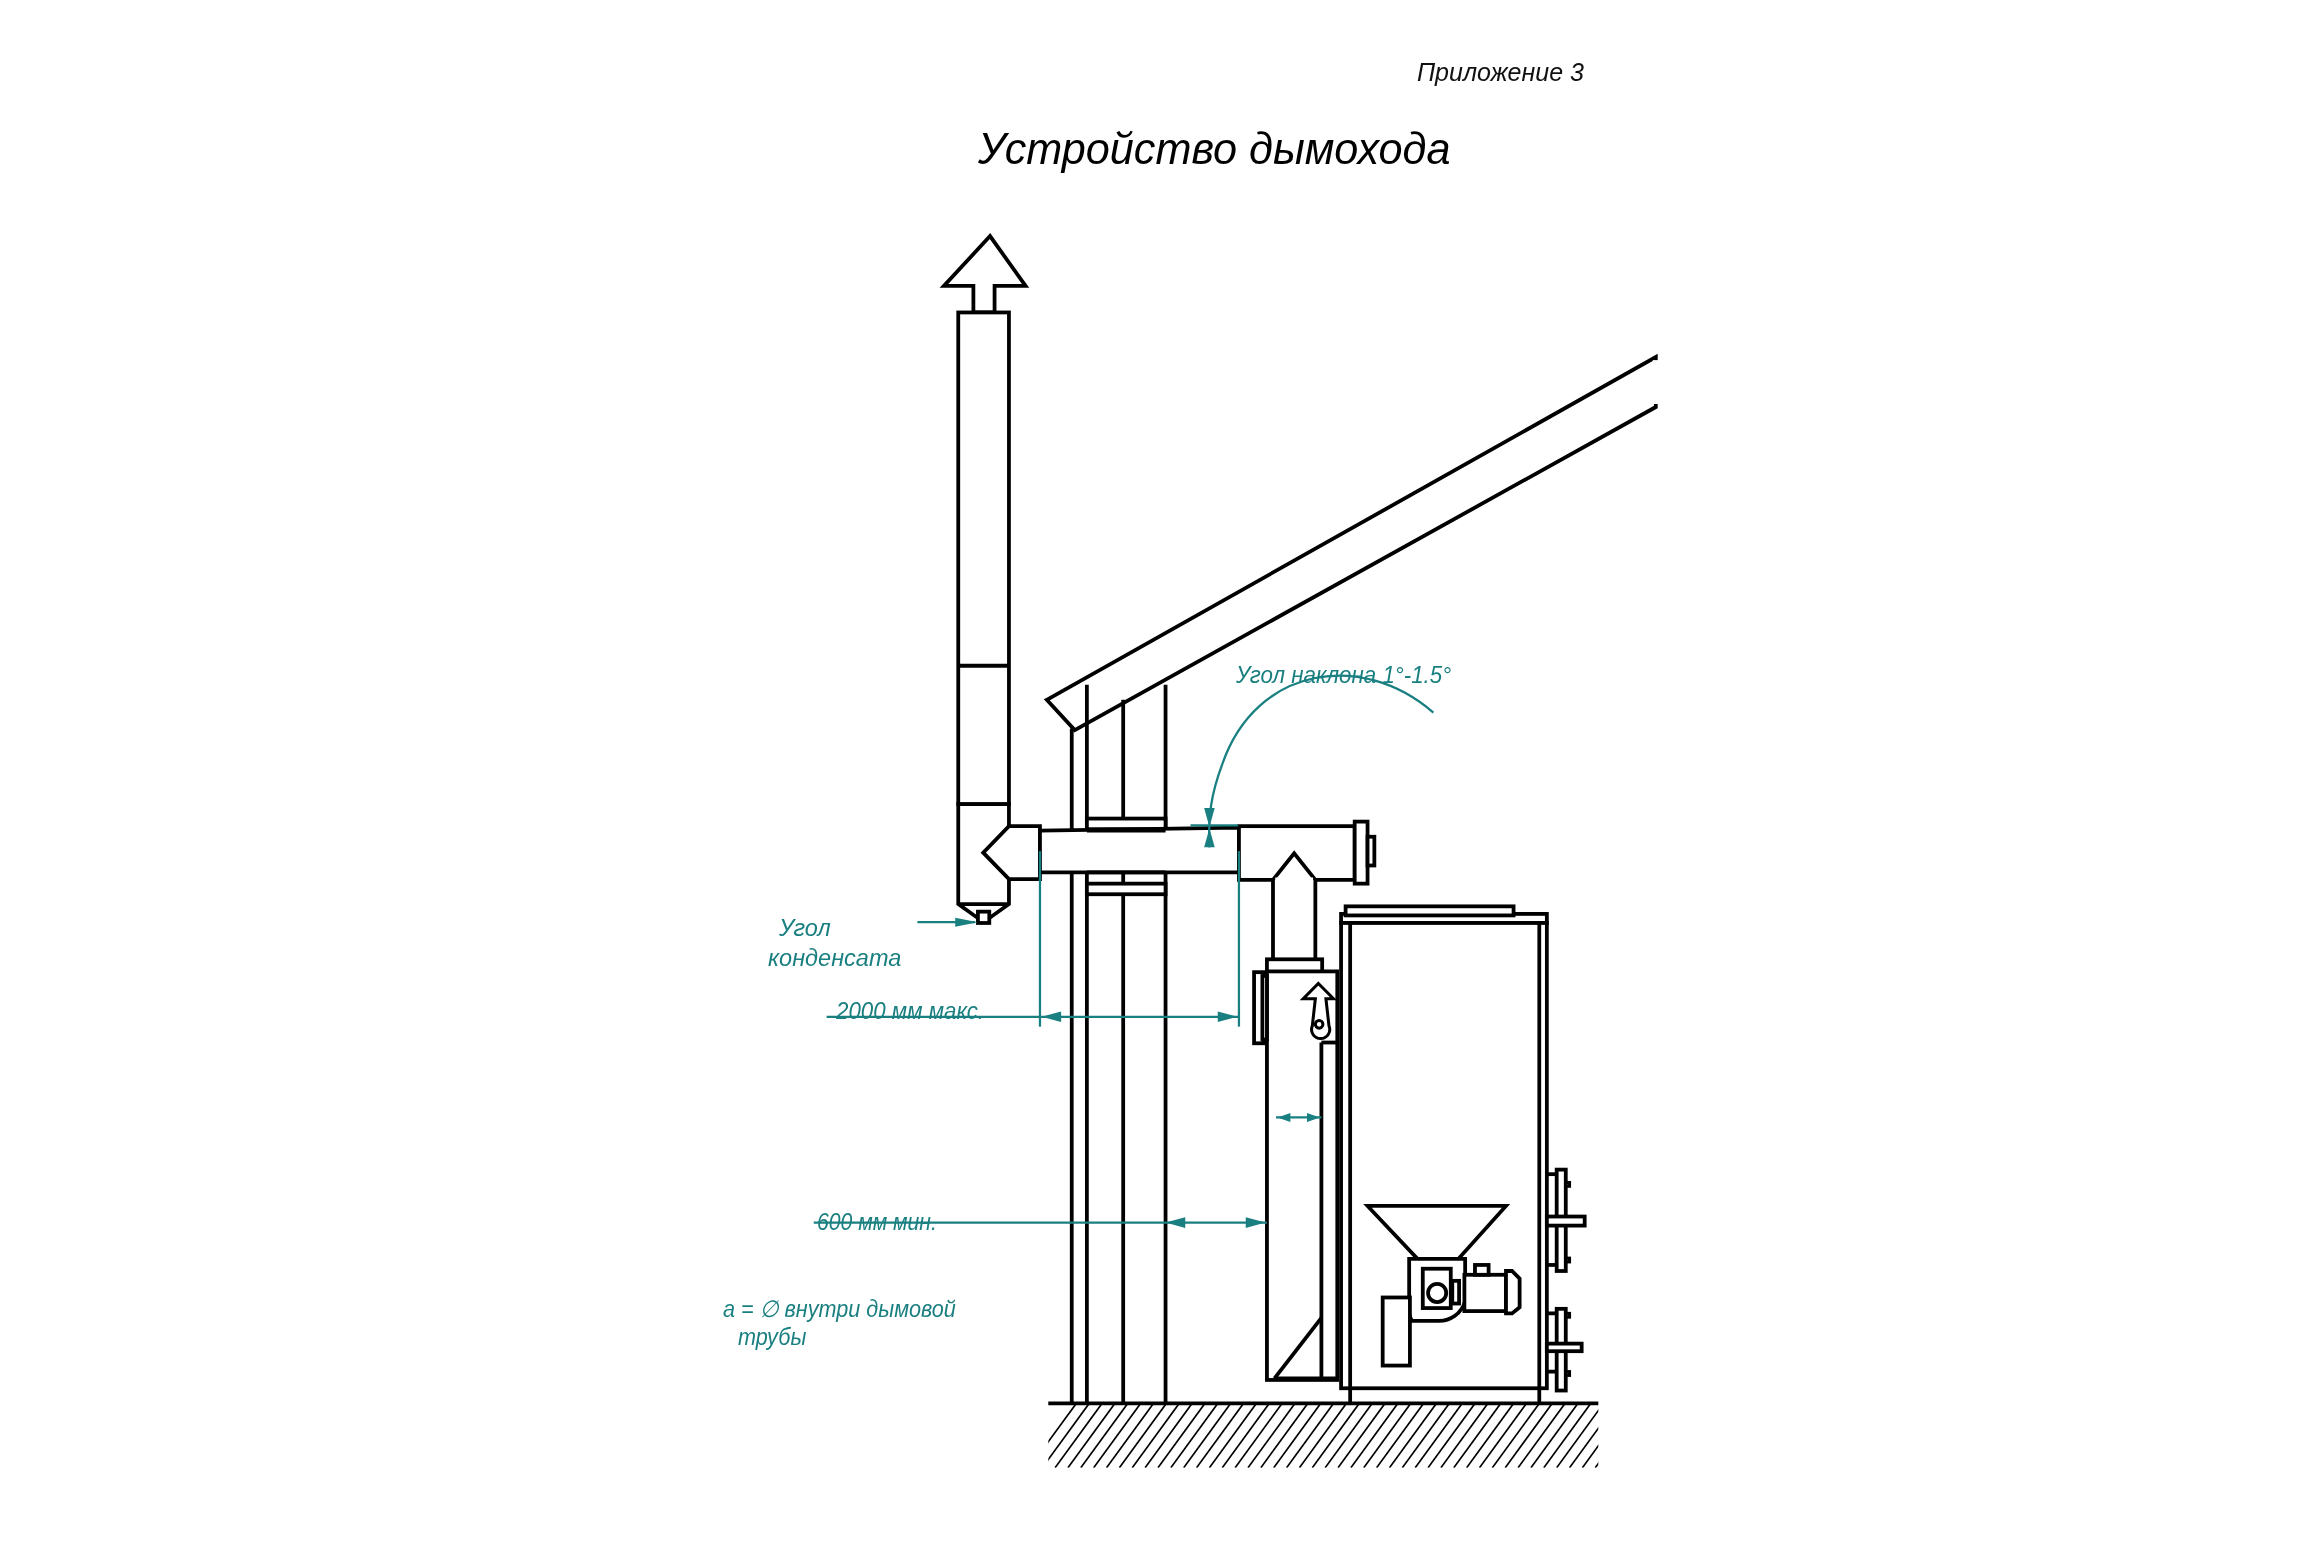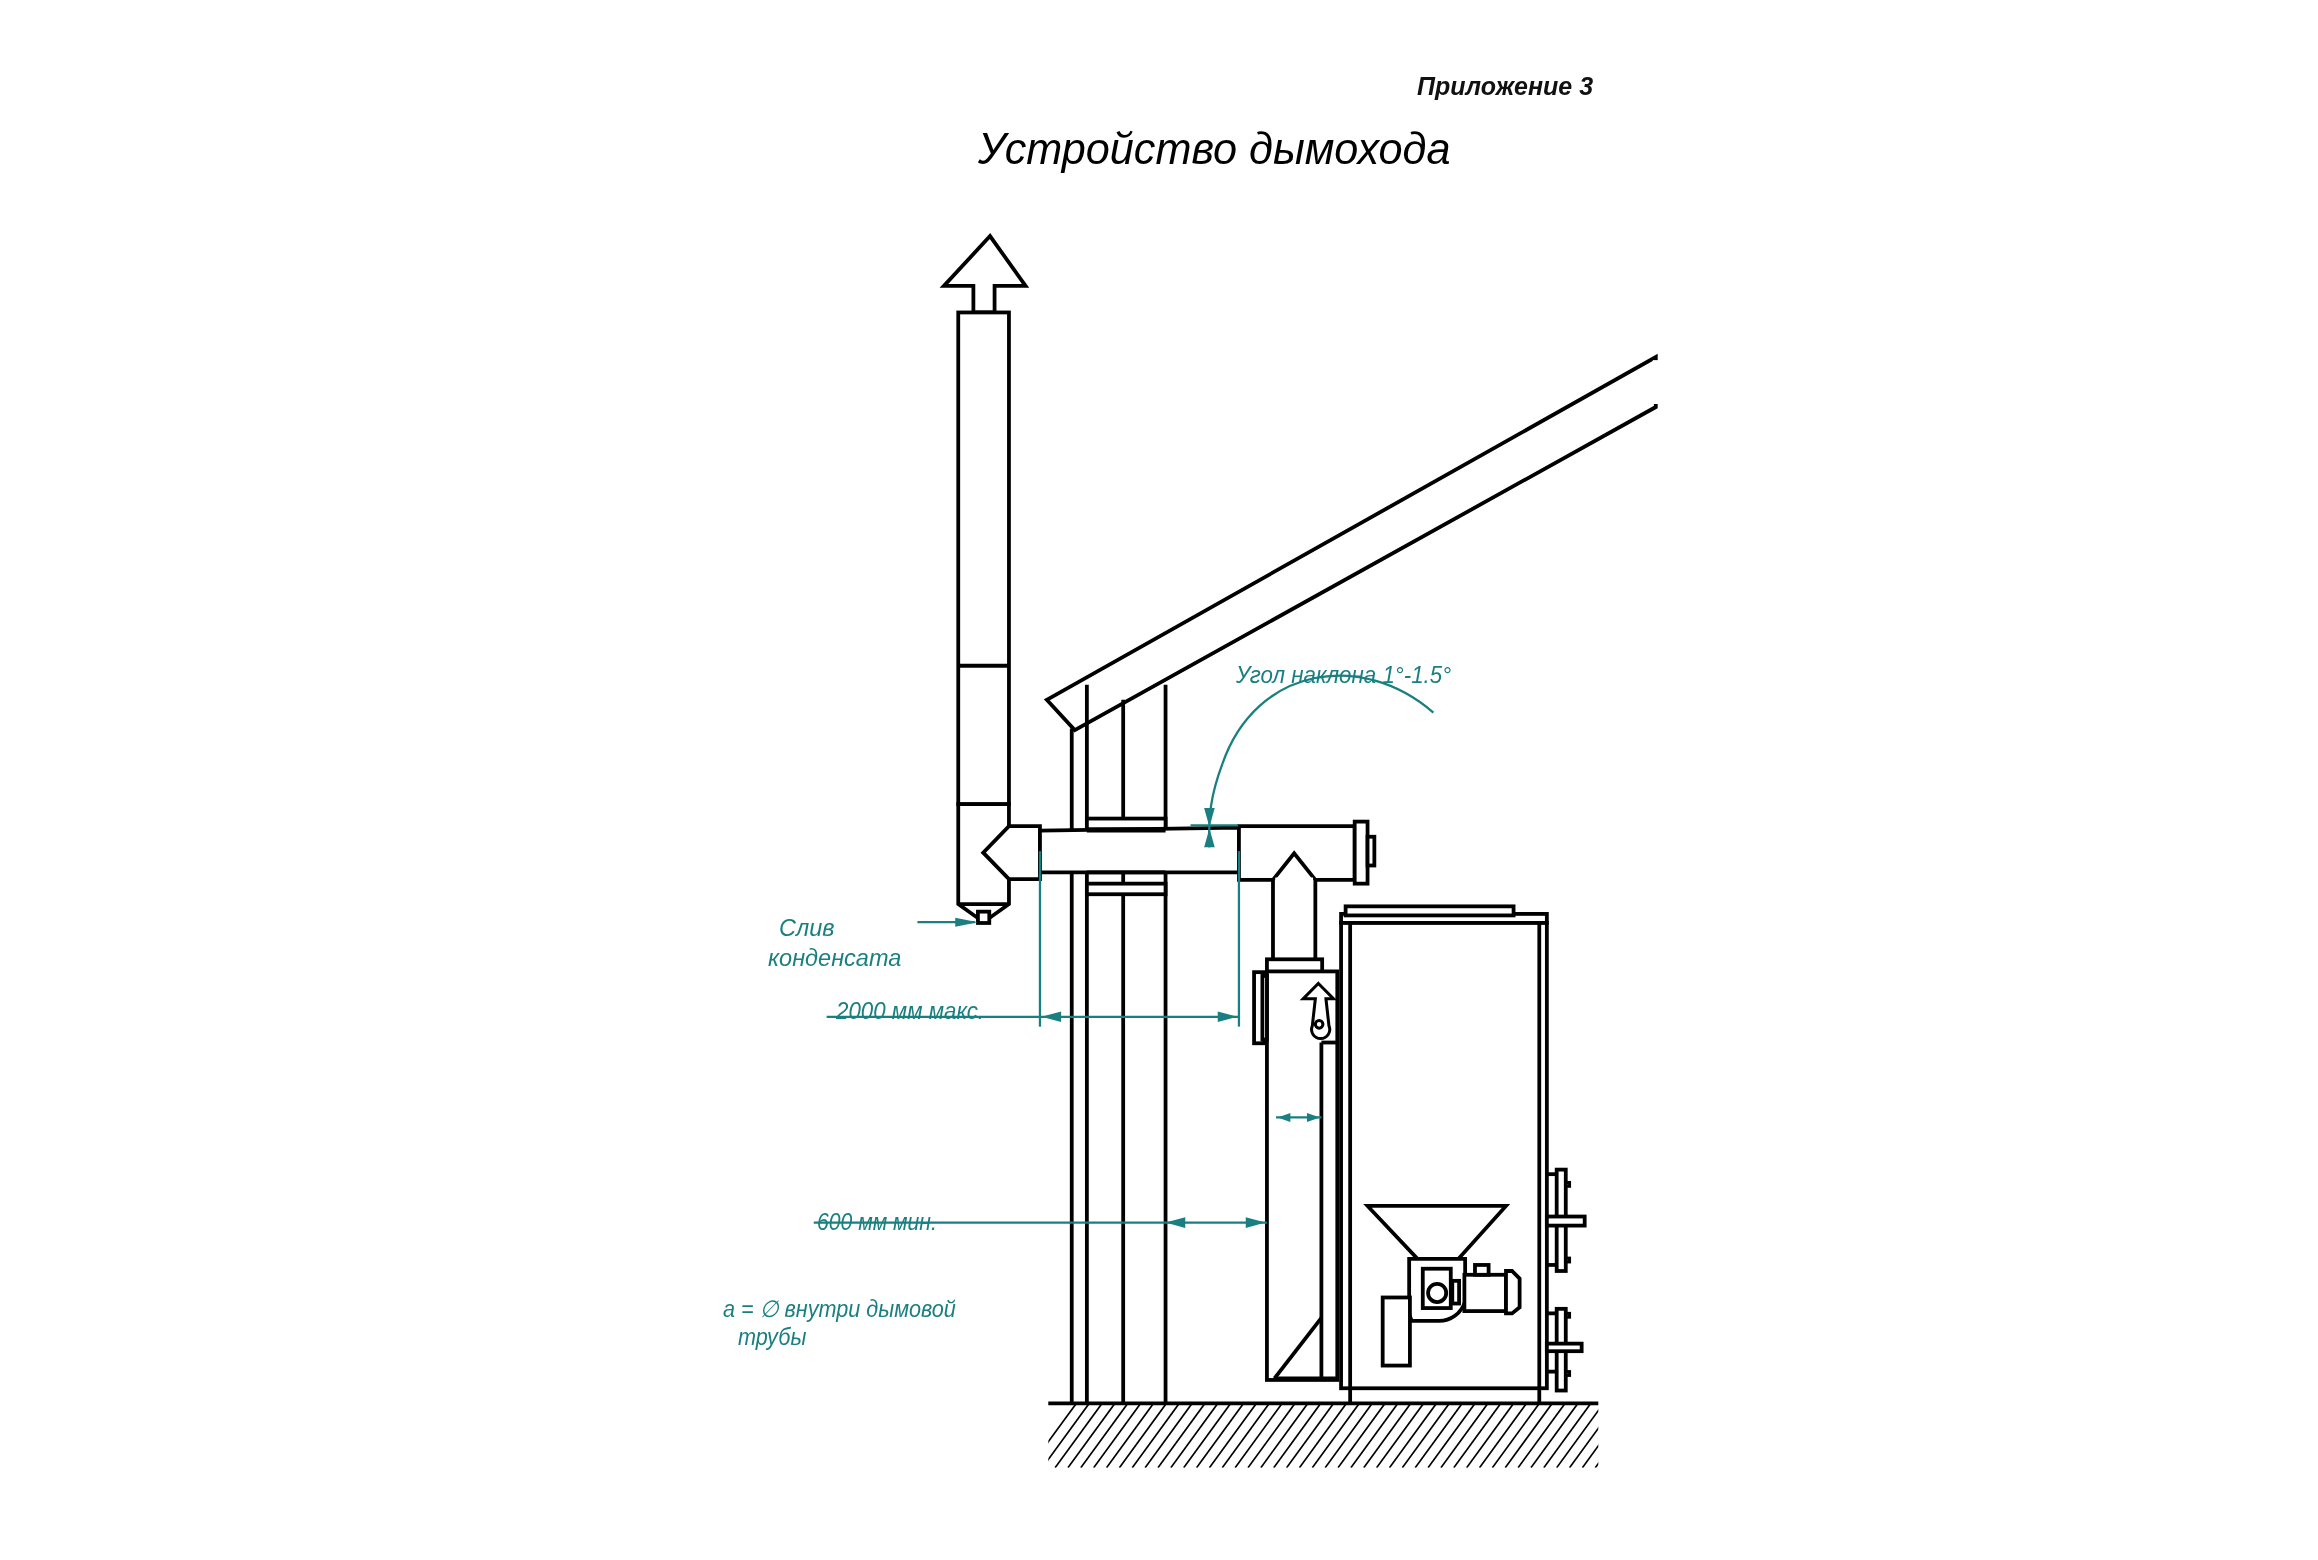--- a/index.html
+++ b/index.html
@@ -1,36 +1,36 @@
 <!DOCTYPE html>
 <html style="font-size:12px"><head>
 <meta charset="utf-8">
 <style>
   html, body { margin: 0; padding: 0; background: #ffffff; }
   body { width: 2319px; height: 1560px; position: relative; overflow: hidden; }
   .txt { position: absolute; font-family: "Liberation Sans", sans-serif; font-style: italic; white-space: pre; line-height: 1; }
-  .appendix { left: 1417px; top: 74px; font-size: 25px; color: #111; font-weight: bold; }
+  .appendix { left: 1417px; top: 60px; font-size: 25px; color: #111; }
   .title { left: 978px; top: 126px; font-size: 45px; color: #000; transform: scaleX(0.96); transform-origin: left top; }
   .teal { color: #1a7f80; font-size: 23.5px; }
   #drawing { position: absolute; left: 0; top: 0; }
   .k { stroke: #000; stroke-width: 5; fill: #fff; stroke-linejoin: miter; }
   .kn { stroke: #000; stroke-width: 5; fill: none; }
   .kt { stroke: #000; stroke-width: 4; fill: none; }
   .t { stroke: #1a7f80; stroke-width: 3; fill: none; }
   .tf { fill: #1a7f80; stroke: none; }
   .hatch { stroke: #000; stroke-width: 2.2; }
 </style>
 </head>
 <body>
 
 <div class="txt appendix">Приложение 3</div>
 <div class="txt title">Устройство дымохода</div>
 
 <div class="txt teal" style="left:1236px; top:664px; transform:scaleX(0.95); transform-origin:left top;">Угол наклона 1°-1.5°</div>
-<div class="txt teal" style="left:779px; top:917px;">Слив</div>
+<div class="txt teal" style="left:779px; top:917px;">Угол</div>
 <div class="txt teal" style="left:768px; top:947px;">конденсата</div>
 <div class="txt teal" style="left:836px; top:1000px; transform:scaleX(0.95); transform-origin:left top;">2000 мм макс.</div>
 <div class="txt teal" style="left:817px; top:1211px; transform:scaleX(0.9); transform-origin:left top;">600 мм мин.</div>
 <div class="txt teal" style="left:1300px; top:1103px;">a</div>
 <div class="txt teal" style="left:723px; top:1298px; transform:scaleX(0.92); transform-origin:left top;">a = ∅ внутри дымовой</div>
 <div class="txt teal" style="left:738px; top:1326px; transform:scaleX(0.92); transform-origin:left top;">трубы</div>
 
 <svg id="drawing" width="2319" height="1560" viewBox="0 0 3064 2062">
   <defs>
     <clipPath id="groundClip">

